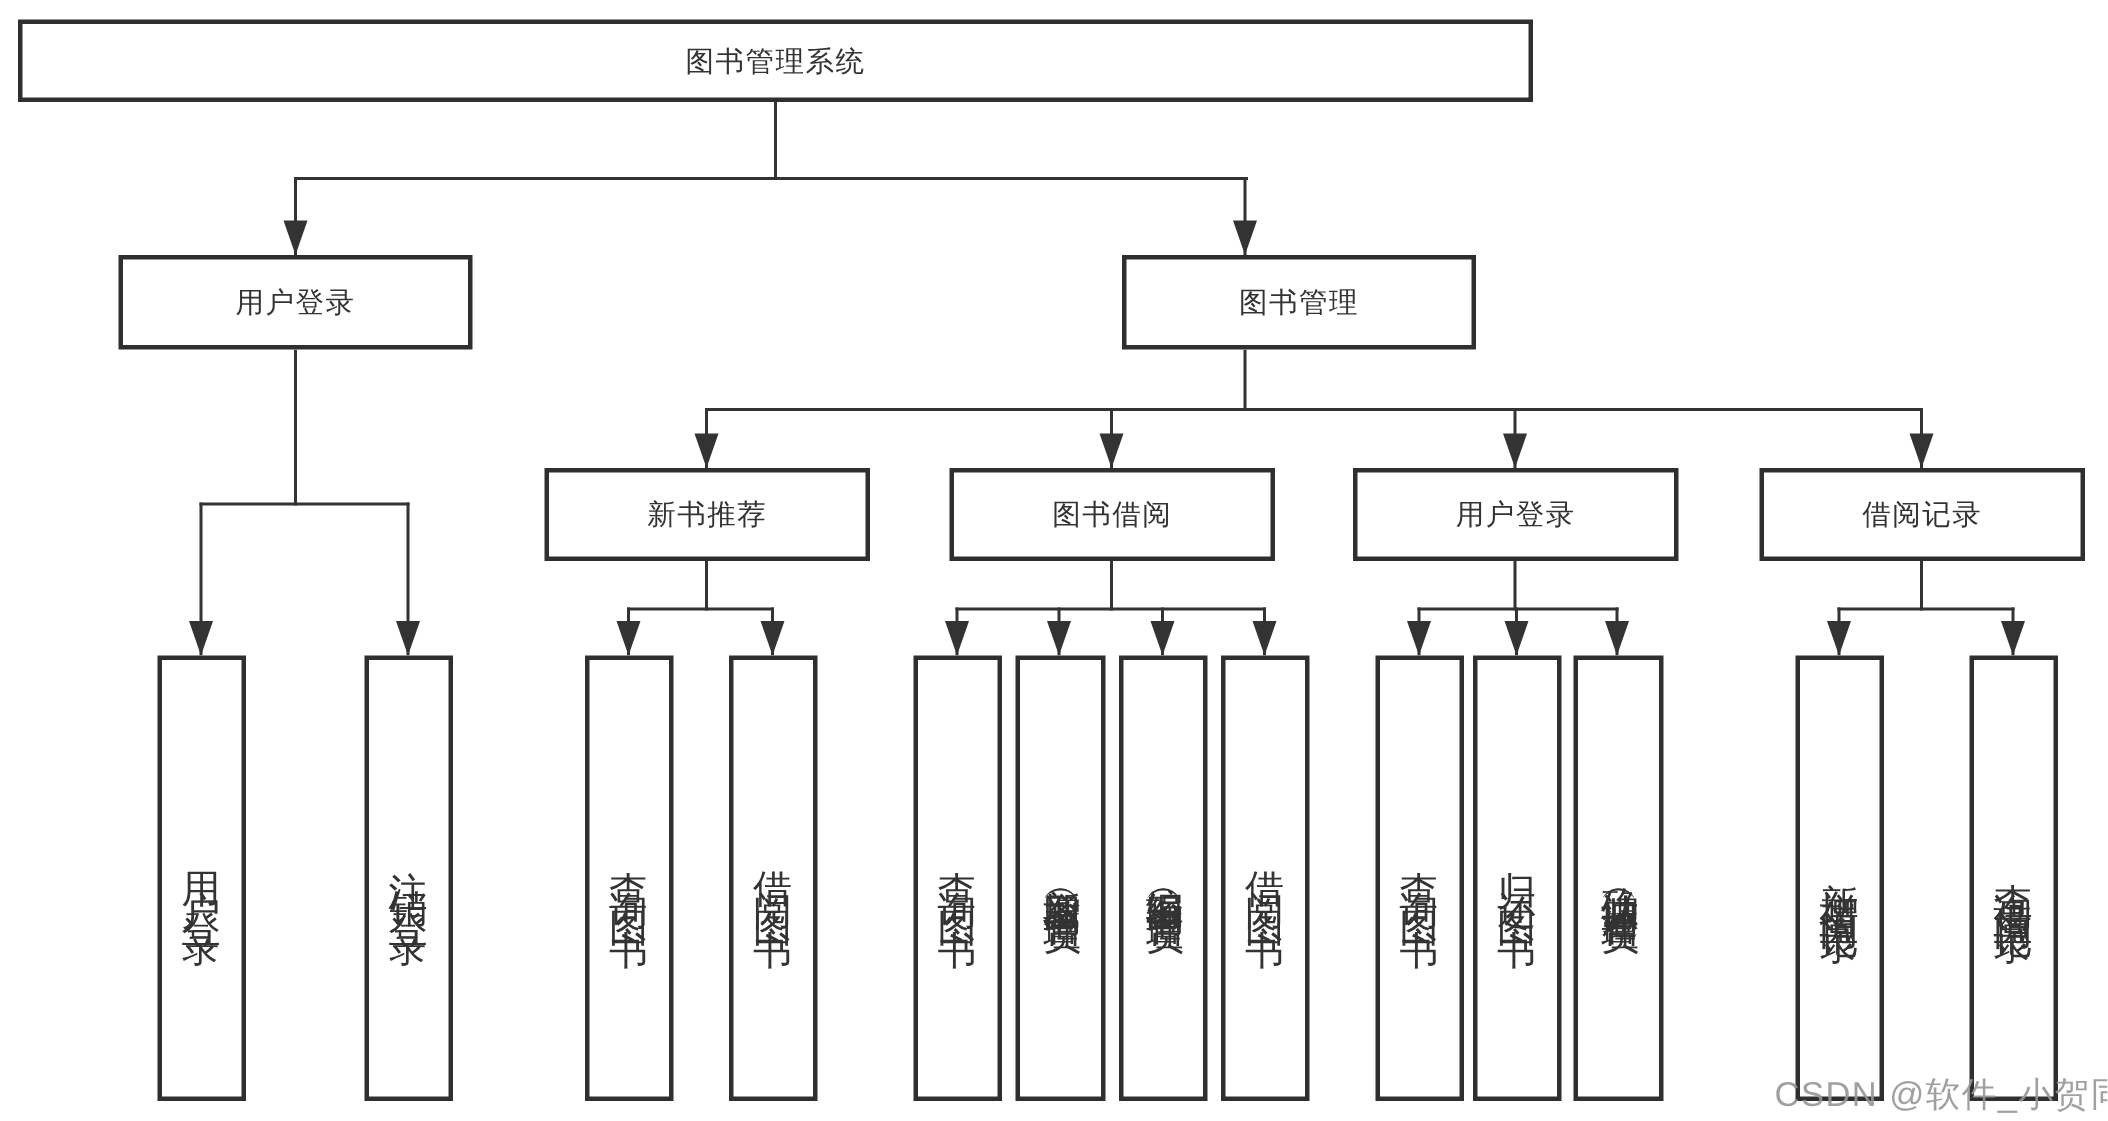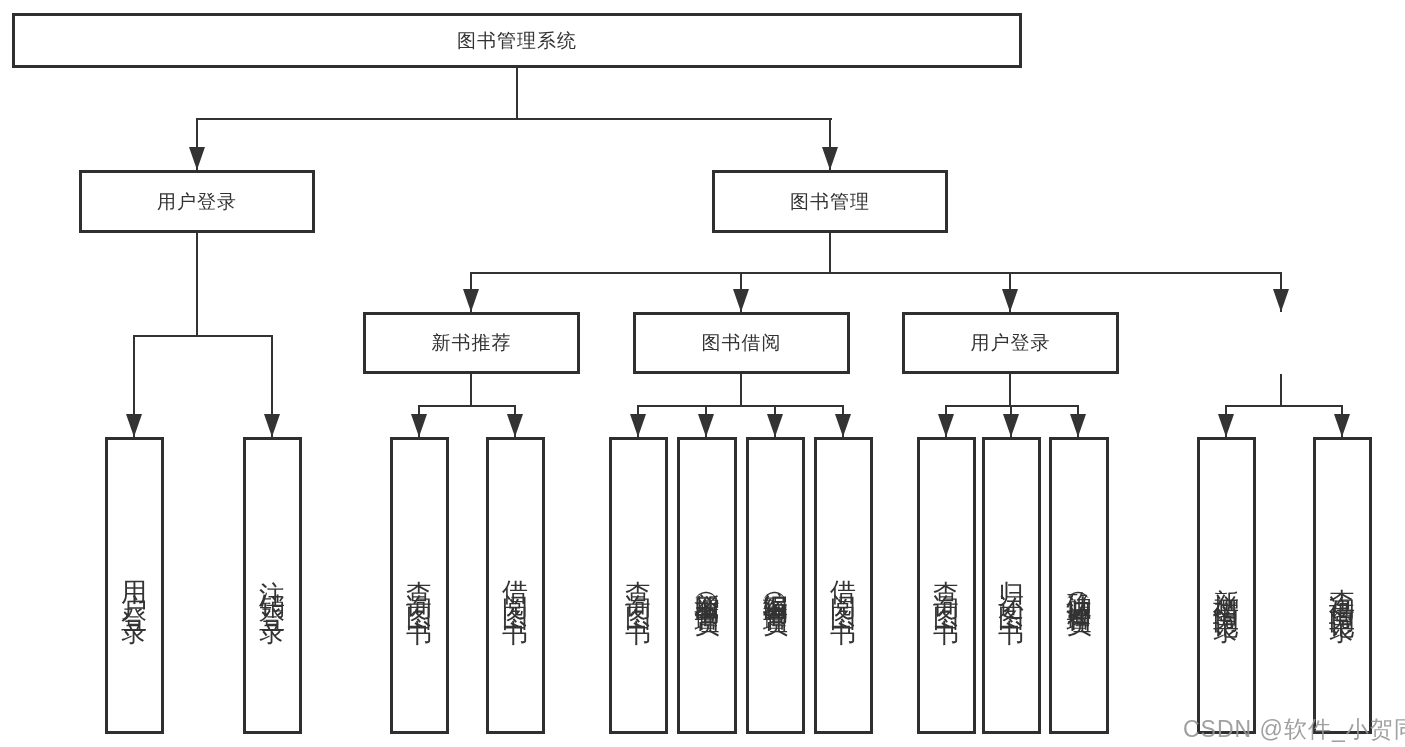--- a/index.html
+++ b/index.html
@@ -95,32 +95,35 @@
   <div class="arrow" style="left:1218px;top:414px"></div>
   <div class="arrow" style="left:1334px;top:414px"></div>
 
   <div class="box" style="left:12px;top:13px;width:1010px;height:55px">
     <span class="hlabel">图书管理系统</span>
   </div>
 
   <div class="box" style="left:79px;top:170px;width:236px;height:63px">
     <span class="hlabel">用户登录</span>
   </div>
-  <div class="box" style="left:712px;top:170px;width:236px;height:63px">
+  <div class="box" style="left:748px;top:170px;width:236px;height:63px">
     <span class="hlabel">图书管理</span>
   </div>
 
   <div class="box" style="left:633px;top:312px;width:217px;height:62px">
     <span class="hlabel">图书借阅</span>
   </div>
   <div class="box" style="left:363px;top:312px;width:217px;height:62px">
     <span class="hlabel">新书推荐</span>
   </div>
   <div class="box" style="left:902px;top:312px;width:217px;height:62px">
     <span class="hlabel">用户登录</span>
+  </div>
+  <div class="box" style="left:1173px;top:312px;width:217px;height:62px">
+    <span class="hlabel">借阅记录</span>
   </div>
 
   <div class="box leaf" style="left:105px;top:437px;width:59px;height:297px">
     <span class="vlabel">用户登录</span>
   </div>
   <div class="box leaf" style="left:243px;top:437px;width:59px;height:297px">
     <span class="vlabel">注销登录</span>
   </div>
 
   <div class="box leaf" style="left:390px;top:437px;width:59px;height:297px">

